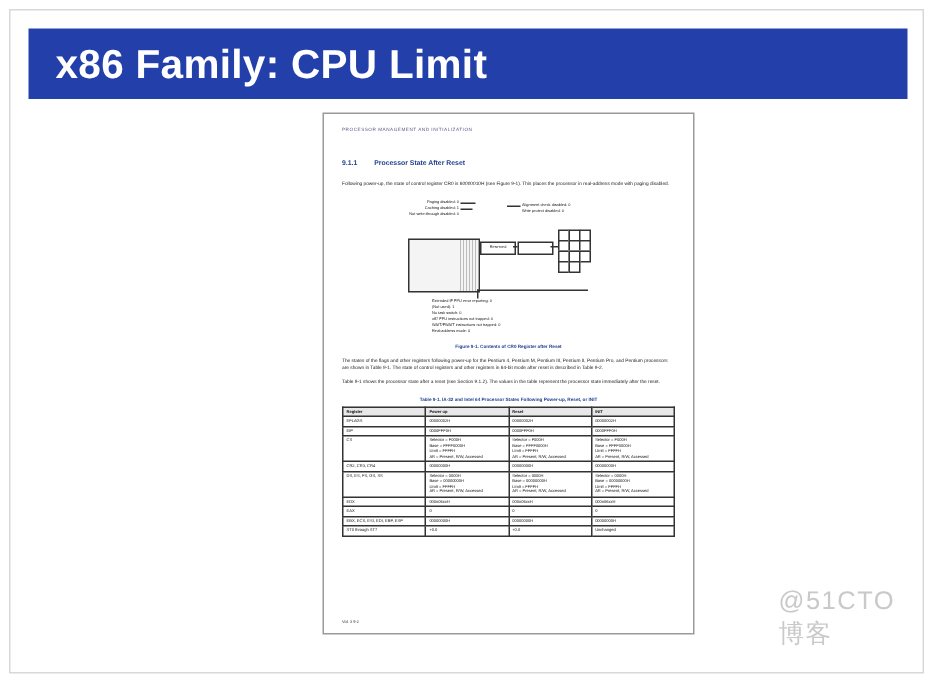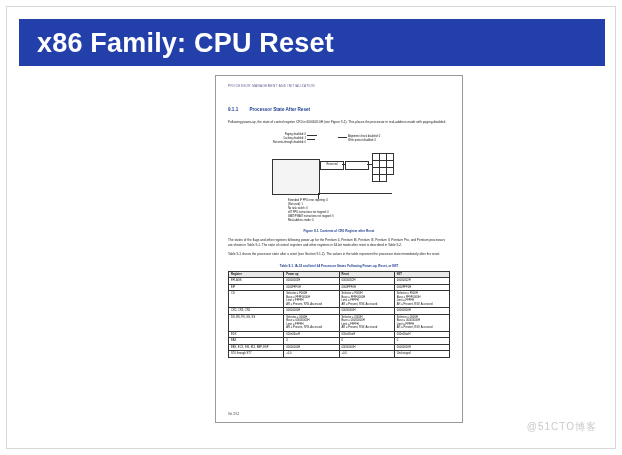--- a/index.html
+++ b/index.html
@@ -21,30 +21,30 @@
   .lbl.r{text-align:right;}
   .leader{position:absolute;background:#333;}
   .figcap{margin-top:6px;text-align:center;font-size:3.1px;font-weight:bold;color:#1f3f8f;}
   .tblcap{margin-top:7px;text-align:center;font-size:3.1px;font-weight:bold;color:#1f3f8f;}
   table.reg{width:100%;border-collapse:collapse;margin-top:3px;table-layout:fixed;}
   table.reg th,table.reg td{border:.5px solid #333;font-size:2.7px;color:#111;padding:1px 2px;vertical-align:top;line-height:3.5px;}
   table.reg th{background:#e8e8e8;font-weight:bold;text-align:left;}
   table.reg td.c1{width:22%;}
   .cell-line{display:block;}
   .footer{position:absolute;left:12px;bottom:6px;font-size:2.7px;color:#333;}
-  .wm{position:absolute;right:10px;bottom:8px;font-size:10px;color:#c9c9c9;letter-spacing:1px;}
+  .wm{position:absolute;right:10px;bottom:8px;font-size:17px;color:#c9c9c9;letter-spacing:1px;}
   .wmbox{position:absolute;right:8px;bottom:6px;width:88px;height:16px;}
 </style>
 </head>
 <body>
 
 <div class="slide">
 
   <div class="title-bar">
-    <div class="t">x86 Family: CPU Reset</div>
+    <div class="t">x86 Family: CPU Limit</div>
   </div>
 
   <div class="page">
 
     <div class="hdr">PROCESSOR MANAGEMENT AND INITIALIZATION</div>
 
     <div>
       <span class="secnum">9.1.1</span>
       <span class="sectitle">Processor State After Reset</span>
     </div>

